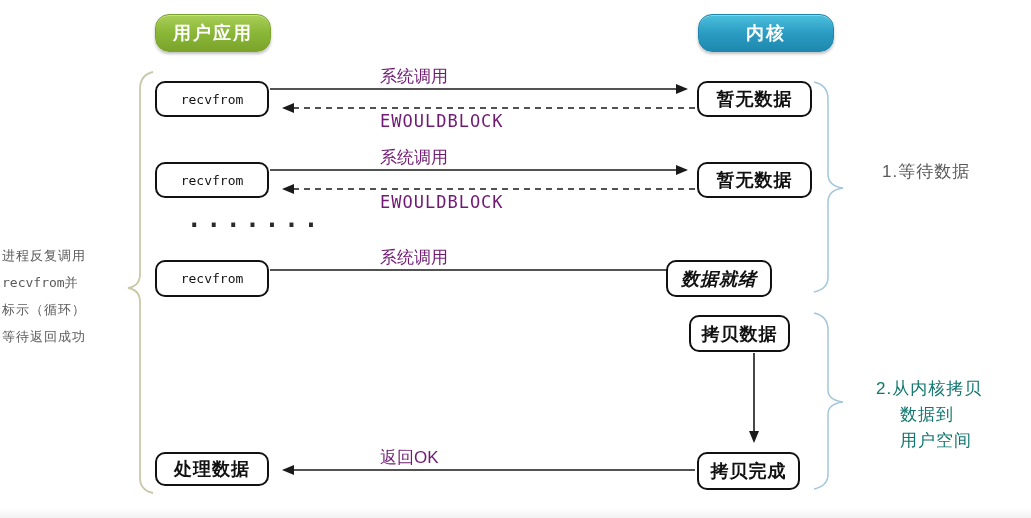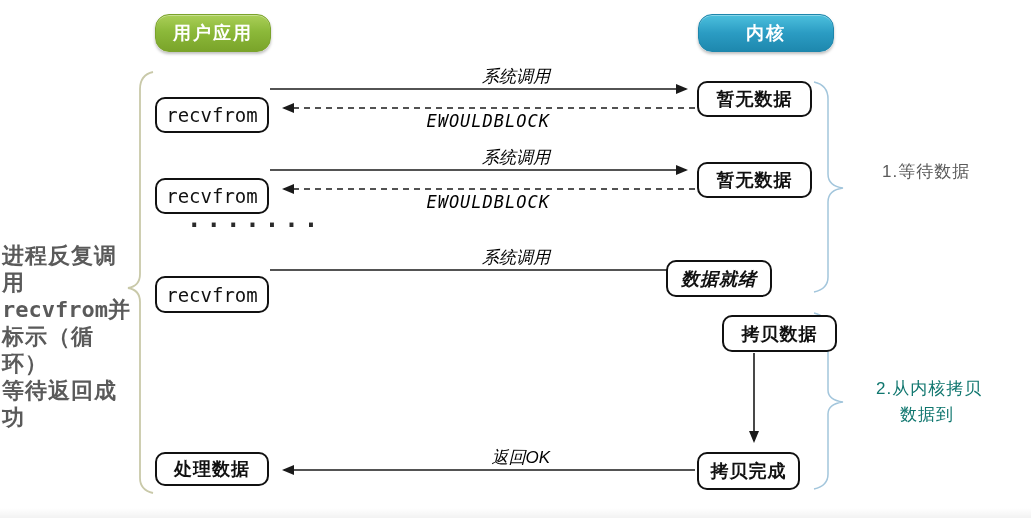--- a/index.html
+++ b/index.html
@@ -48,43 +48,40 @@
     display: flex; align-items: center; justify-content: center;
     font-size: 18px;
     font-weight: 600;
     color: #111111;
     letter-spacing: 1px;
   }
   .node.mono {
     font-family: "DejaVu Sans Mono", "Liberation Mono", monospace;
     font-weight: 500;
     letter-spacing: 0;
-    font-size: 19px;
-    margin-top: 16px;
+    font-size: 13px;
   }
   
   .alabel {
     position: absolute;
     width: 170px;
-    text-align: right;
+    text-align: left;
     font-size: 17px;
-    color: #000000;
-    font-style: italic;
+    color: #701a75;
   }
   .alabel.mono { font-family: "DejaVu Sans Mono", "Liberation Mono", monospace; font-size: 17px; letter-spacing: 1px; }
   
   .left-note {
     position: absolute;
     left: 2px; top: 242px;
     width: 132px;
-    font-size: 22px;
+    font-size: 13px;
     line-height: 27px;
     color: #5a5a5a;
     letter-spacing: 1px;
-    font-weight: bold;
   }
   .left-note .mono-line { font-family: "DejaVu Sans Mono", "Liberation Mono", monospace; letter-spacing: 0; }
   .right-note-1 {
     position: absolute;
     left: 882px; top: 160px;
     font-size: 17px;
     color: #5a5a5a;
     letter-spacing: 1px;
     white-space: nowrap;
   }
@@ -155,37 +152,38 @@
 
   <div class="node mono" style="left:155px; top:81px; width:114px; height:36px;">recvfrom</div>
   <div class="node mono" style="left:155px; top:162px; width:114px; height:36px;">recvfrom</div>
   <div class="dots">·······</div>
   <div class="node mono" style="left:155px; top:260px; width:114px; height:37px;">recvfrom</div>
   <div class="node" style="left:155px; top:452px; width:114px; height:34px;">处理数据</div>
 
   <div class="node" style="left:697px; top:81px; width:115px; height:36px;">暂无数据</div>
   <div class="node" style="left:697px; top:162px; width:115px; height:36px;">暂无数据</div>
   <div class="node" style="left:666px; top:260px; width:106px; height:37px;font-style:italic;">数据就绪</div>
-  <div class="node" style="left:722px; top:315px; width:115px; height:37px;">拷贝数据</div>
+  <div class="node" style="left:689px; top:315px; width:101px; height:37px;">拷贝数据</div>
   <div class="node" style="left:697px; top:452px; width:103px; height:38px;">拷贝完成</div>
 
   <div class="alabel" style="left:380px; top:65px;">系统调用</div>
   <div class="alabel mono" style="left:380px; top:111px;">EWOULDBLOCK</div>
   <div class="alabel" style="left:380px; top:146px;">系统调用</div>
   <div class="alabel mono" style="left:380px; top:192px;">EWOULDBLOCK</div>
   <div class="alabel" style="left:380px; top:246px;">系统调用</div>
   <div class="alabel" style="left:380px; top:446px;">返回OK</div>
 
   <div class="left-note">
     <div>进程反复调用</div>
     <div class="mono-line">recvfrom并</div>
     <div>标示（循环）</div>
     <div>等待返回成功</div>
   </div>
 
   <div class="right-note-1">1.等待数据</div>
   <div class="right-note-2">
     <div>2.从内核拷贝</div>
     <div class="indent">数据到</div>
+    <div class="indent">用户空间</div>
   </div>
 
   <div class="bottom-fade"></div>
 </div>
 
 </body></html>

